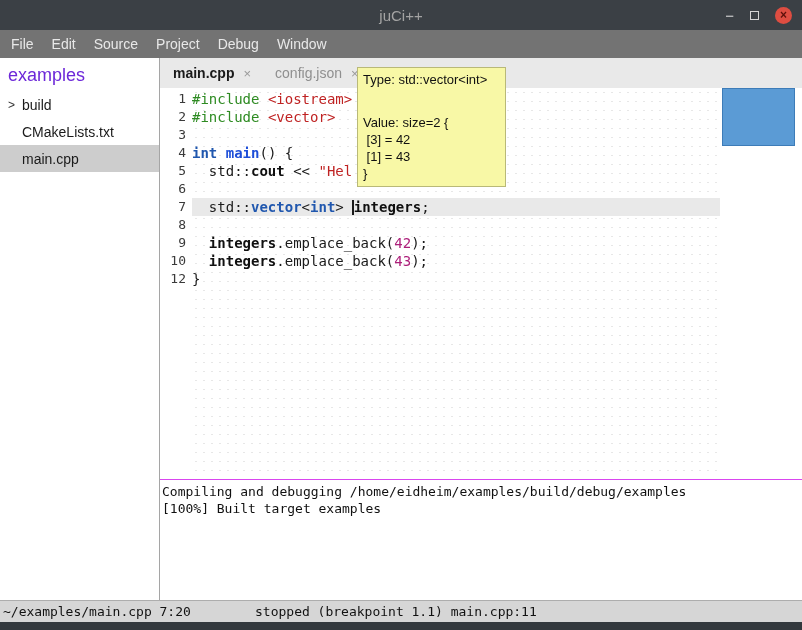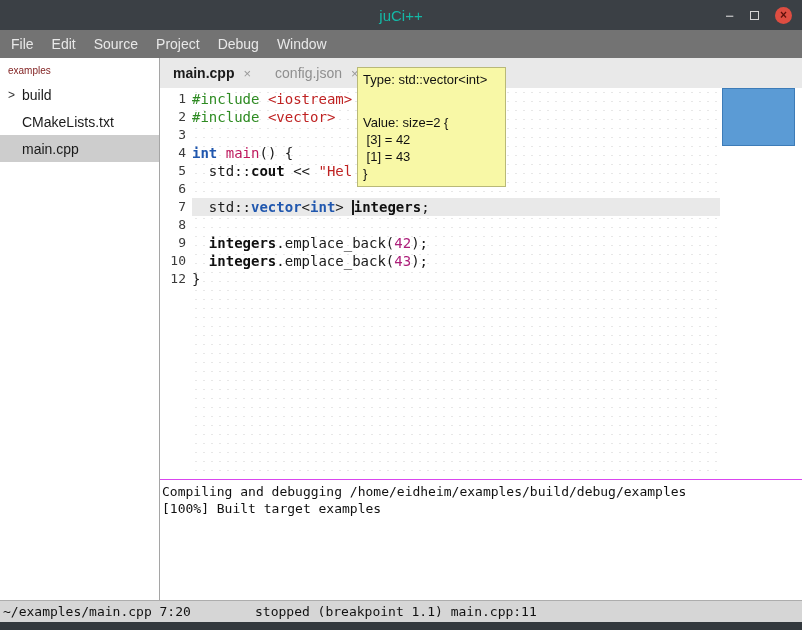--- a/index.html
+++ b/index.html
@@ -1,36 +1,36 @@
 <!DOCTYPE html>
 <html style="--accent-map: #5b9bd5; --tooltip-bg: #f8f8a6; --current-line-bg: #e9e9e9; --breakpoint-line-bg: #eed9ec;"><head>
 <meta charset="utf-8">
 <style>
   html,body{margin:0;padding:0;}
   body{width:802px;height:630px;font-family:"Liberation Sans",sans-serif;background:#fff;}
   .window{position:relative;width:802px;height:630px;overflow:hidden;background:#fff;}
 
   
   .titlebar{position:absolute;top:0;left:0;right:0;height:30px;background:#3b4045;display:flex;align-items:center;justify-content:center;}
-  .titlebar .title{color:#14b8a6;font-size:15px;}
+  .titlebar .title{color:#a3a3a3;font-size:15px;}
   .win-controls{position:absolute;right:10px;top:0;height:30px;display:flex;align-items:center;gap:16px;}
   .wc-min{color:#d5d5d5;font-size:15px;line-height:15px;cursor:default;}
   .wc-restore{width:9px;height:9px;border:1px solid #d5d5d5;box-sizing:border-box;}
   .wc-close{width:17px;height:17px;border-radius:50%;background:#de4d41;color:#5e100a;font-size:12px;line-height:16px;text-align:center;font-weight:bold;}
 
   
   .menubar{position:absolute;top:30px;left:0;right:0;height:28px;background:#737373;display:flex;align-items:center;padding-left:2px;}
   .menu-item{color:#e8e8e8;font-size:14px;padding:0 9px;height:28px;line-height:28px;}
 
   
   .main{position:absolute;top:58px;left:0;right:0;bottom:30px;display:flex;}
 
   
   .sidebar{width:160px;flex:none;background:#fff;border-right:1px solid #a5a5a5;box-sizing:border-box;overflow:hidden;}
-  .sidebar-header{color:#7f1d1d;font-size:10px;padding:7px 8px 5px 8px;}
+  .sidebar-header{color:#6d28d9;font-size:18px;padding:7px 8px 5px 8px;}
   .tree-item{height:27px;display:flex;align-items:center;font-size:14px;color:#1a1a1a;padding-left:8px;}
   .tree-item.selected{background:#cdcdcd;}
   .chevron{width:14px;flex:none;font-size:12px;color:#333;}
 
   
   .editor-pane{flex:1;display:flex;flex-direction:column;min-width:0;}
   .tabbar{height:30px;flex:none;background:#e9e9e9;display:flex;align-items:center;padding-left:1px;}
   .tab{height:30px;display:flex;align-items:center;padding:0 12px;gap:9px;font-size:14px;color:#8f8f8f;}
   .tab.active .tab-label{color:#1a1a1a;font-weight:bold;}
   .tab-close{color:#999;font-size:13px;}
@@ -40,21 +40,21 @@
   .grid{position:absolute;left:32px;top:0;right:0;bottom:0;background-image:radial-gradient(#cfcfcf 0.7px,transparent 0.9px);background-size:8px 9px;opacity:.5;pointer-events:none;}
   .code-row{display:flex;height:18px;position:relative;}
   .ln{width:26px;flex:none;text-align:right;padding-right:6px;color:#3a3a3a;font-size:13px;background:#fff;}
   .code-text{flex:1;white-space:pre;color:#1a1a1a;}
   .code-row.cur .code-text{background:var(--current-line-bg,#e9e9e9);}
   .code-row.bp  .code-text{background:var(--breakpoint-line-bg,#eed9ec);}
   .t-pp{color:#2e8b22;}
   .t-inc{color:#bf2222;}
   .t-str{color:#bf2222;}
   .t-kw{color:#2057ae;font-weight:bold;}
-  .t-fn{color:#be185d;font-weight:normal;}
+  .t-fn{color:#1d4ed8;font-weight:bold;}
   .t-bold{color:#101010;font-weight:bold;}
   .t-num{color:#ad1f7a;}
   .caret{display:inline-block;width:1.5px;height:15px;background:#1a1a1a;vertical-align:middle;margin-top:-2px;}
 
   .scroll-map{width:82px;flex:none;background:#fff;position:relative;}
   .map-thumb{position:absolute;top:0;left:2px;width:73px;height:58px;background:var(--accent-map,#5b9bd5);border:1px solid #3d7cb8;box-sizing:border-box;}
 
   
   .terminal{height:117px;flex:none;border-top:1px solid #d946ef;background:#fff;font-family:"DejaVu Sans Mono",monospace;font-size:13px;line-height:17px;padding:3px 0 0 2px;color:#111;overflow:hidden;}
   .term-line{white-space:pre;}

